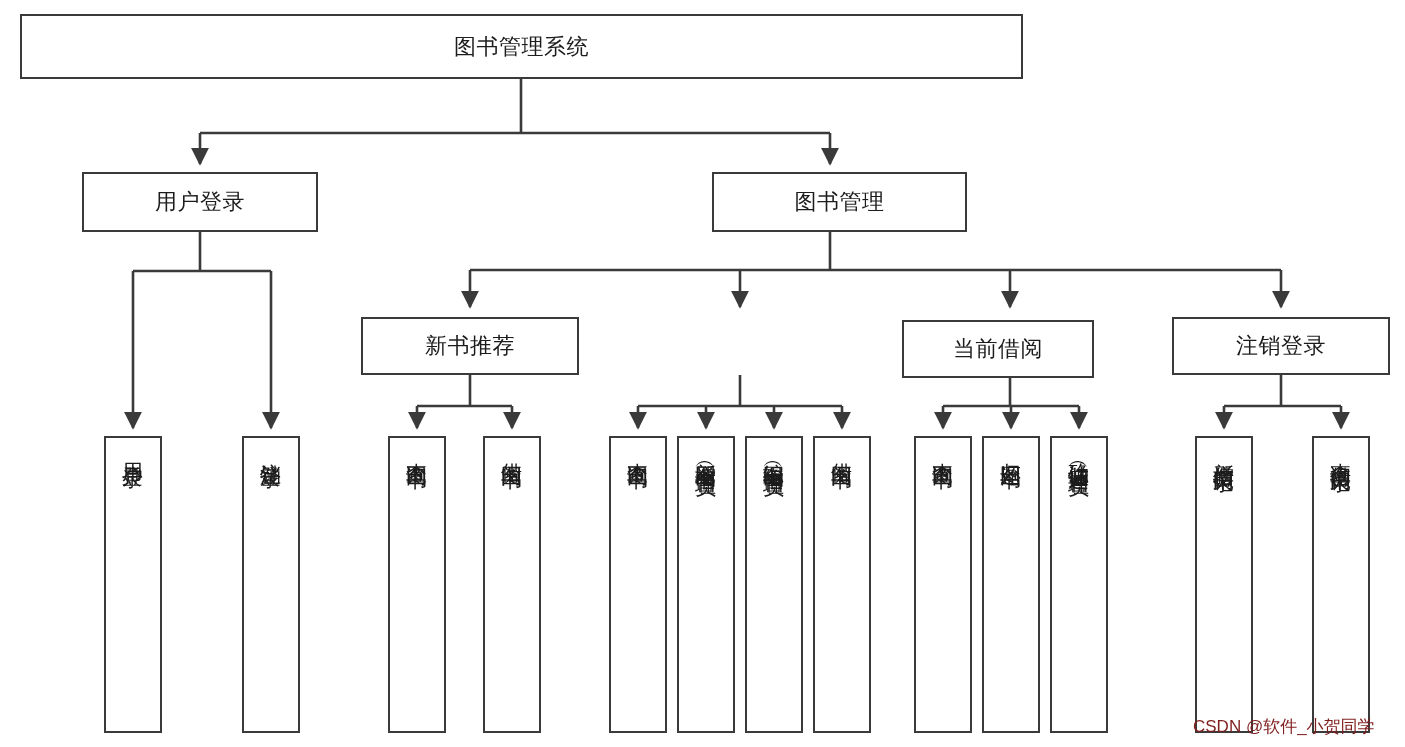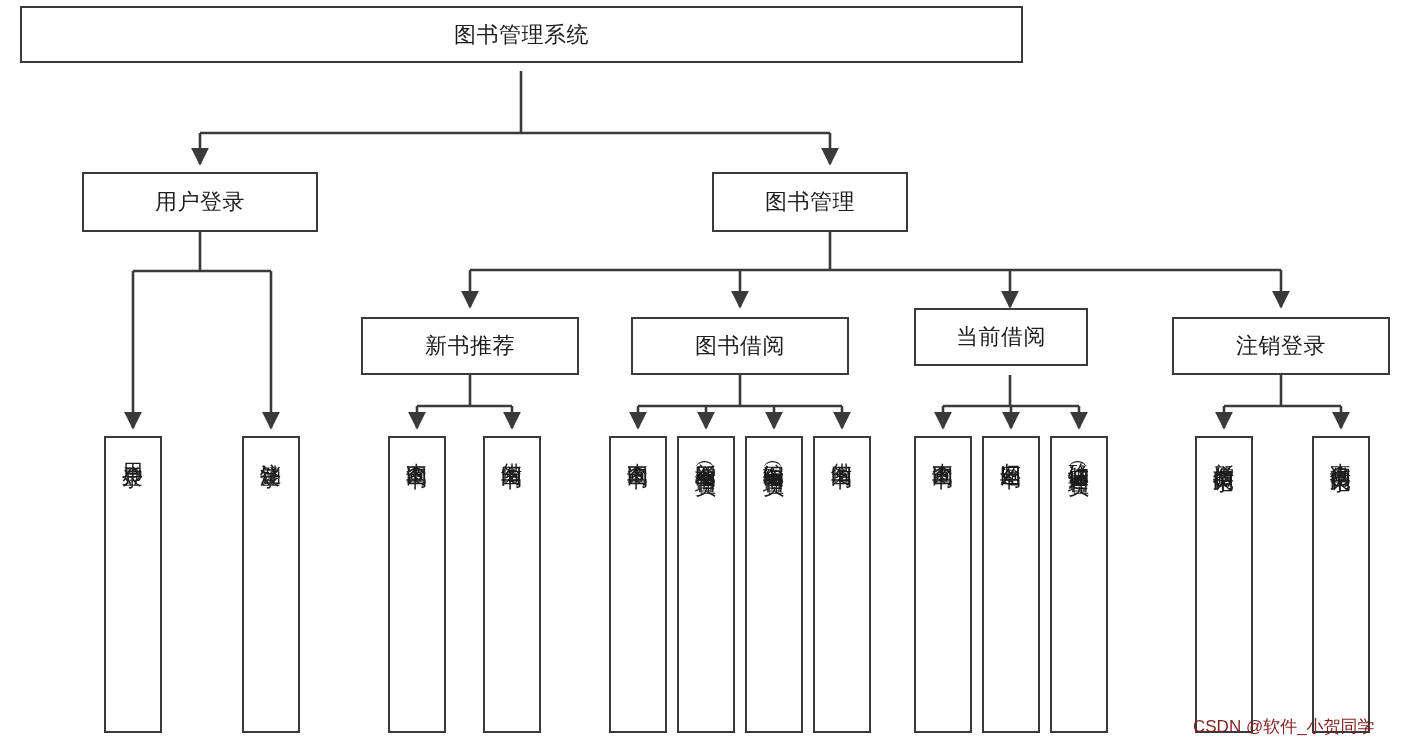--- a/index.html
+++ b/index.html
@@ -125,41 +125,38 @@
       <path d="M 1011 406 L 1011 428" marker-end="url(#arrow)"></path>
       <path d="M 1079 406 L 1079 428" marker-end="url(#arrow)"></path>
 
       <path d="M 1281 375 L 1281 406"></path>
       <path d="M 1224 406 L 1341 406"></path>
       <path d="M 1224 406 L 1224 428" marker-end="url(#arrow)"></path>
       <path d="M 1341 406 L 1341 428" marker-end="url(#arrow)"></path>
     </g>
   </svg>
 
-  <div class="node root horiz" style="left:20px; top:6px; width:1003px; height:57px;">
+  <div class="node root horiz" style="left:20px; top:14px; width:1003px; height:65px;">
     <span class="node-label">图书管理系统</span>
   </div>
 
   <div class="node horiz" style="left:82px; top:172px; width:236px; height:60px;">
     <span class="node-label">用户登录</span>
   </div>
 
-  <div class="node horiz" style="left:712px; top:172px; width:196px; height:60px;">
+  <div class="node horiz" style="left:712px; top:172px; width:255px; height:60px;">
     <span class="node-label">图书管理</span>
   </div>
 
   <div class="node horiz" style="left:361px; top:317px; width:218px; height:58px;font-family:Liberation Serif, serif;">
     <span class="node-label">新书推荐</span>
   </div>
 
-  <div class="node horiz" style="left:631px; top:317px; width:218px; height:58px;">
-    <span class="node-label">图书借阅</span>
-  </div>
-
-  <div class="node horiz" style="left:902px; top:308px; width:174px; height:58px;margin-left:12px;">
+
+  <div class="node horiz" style="left:902px; top:320px; width:192px; height:58px;">
     <span class="node-label">当前借阅</span>
   </div>
 
   <div class="node horiz" style="left:1172px; top:317px; width:218px; height:58px;">
     <span class="node-label">注销登录</span>
   </div>
 
   <div class="node vert" style="left:104px; top:436px; width:58px; height:297px;">
     <span class="node-label">用户登录</span>
   </div>

